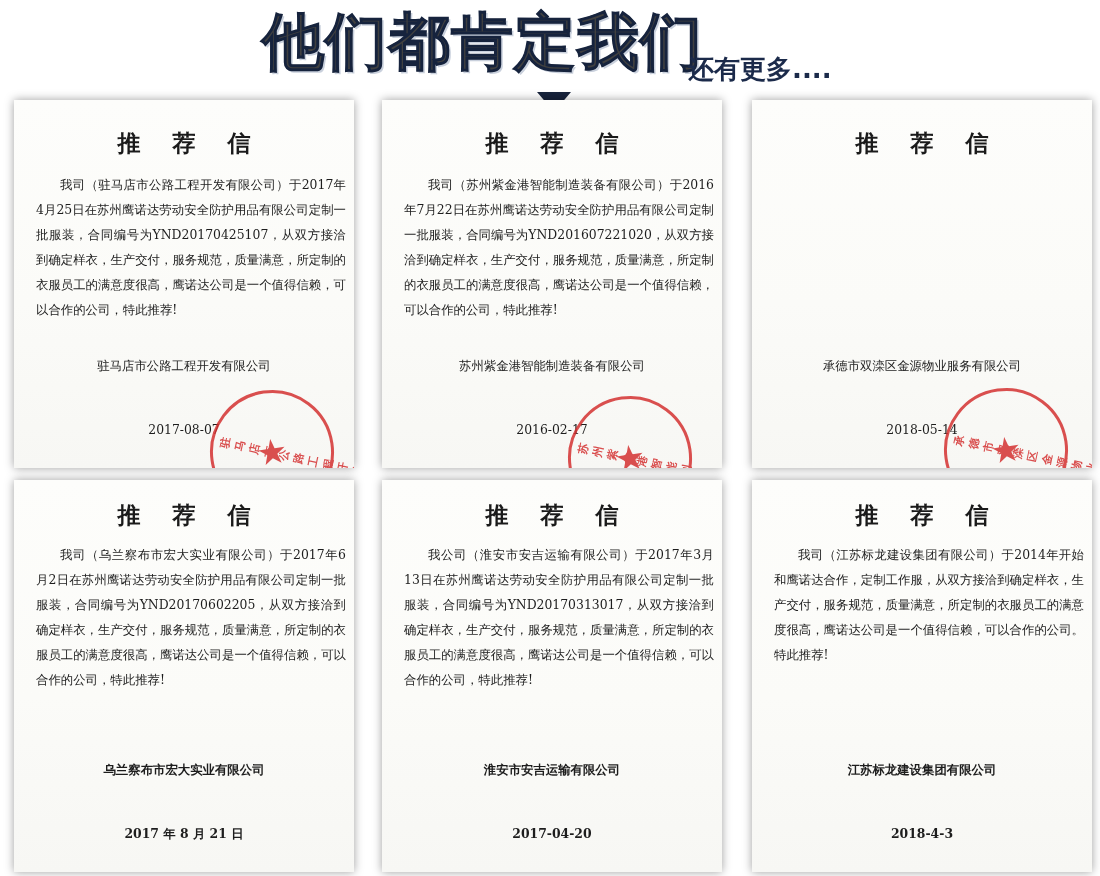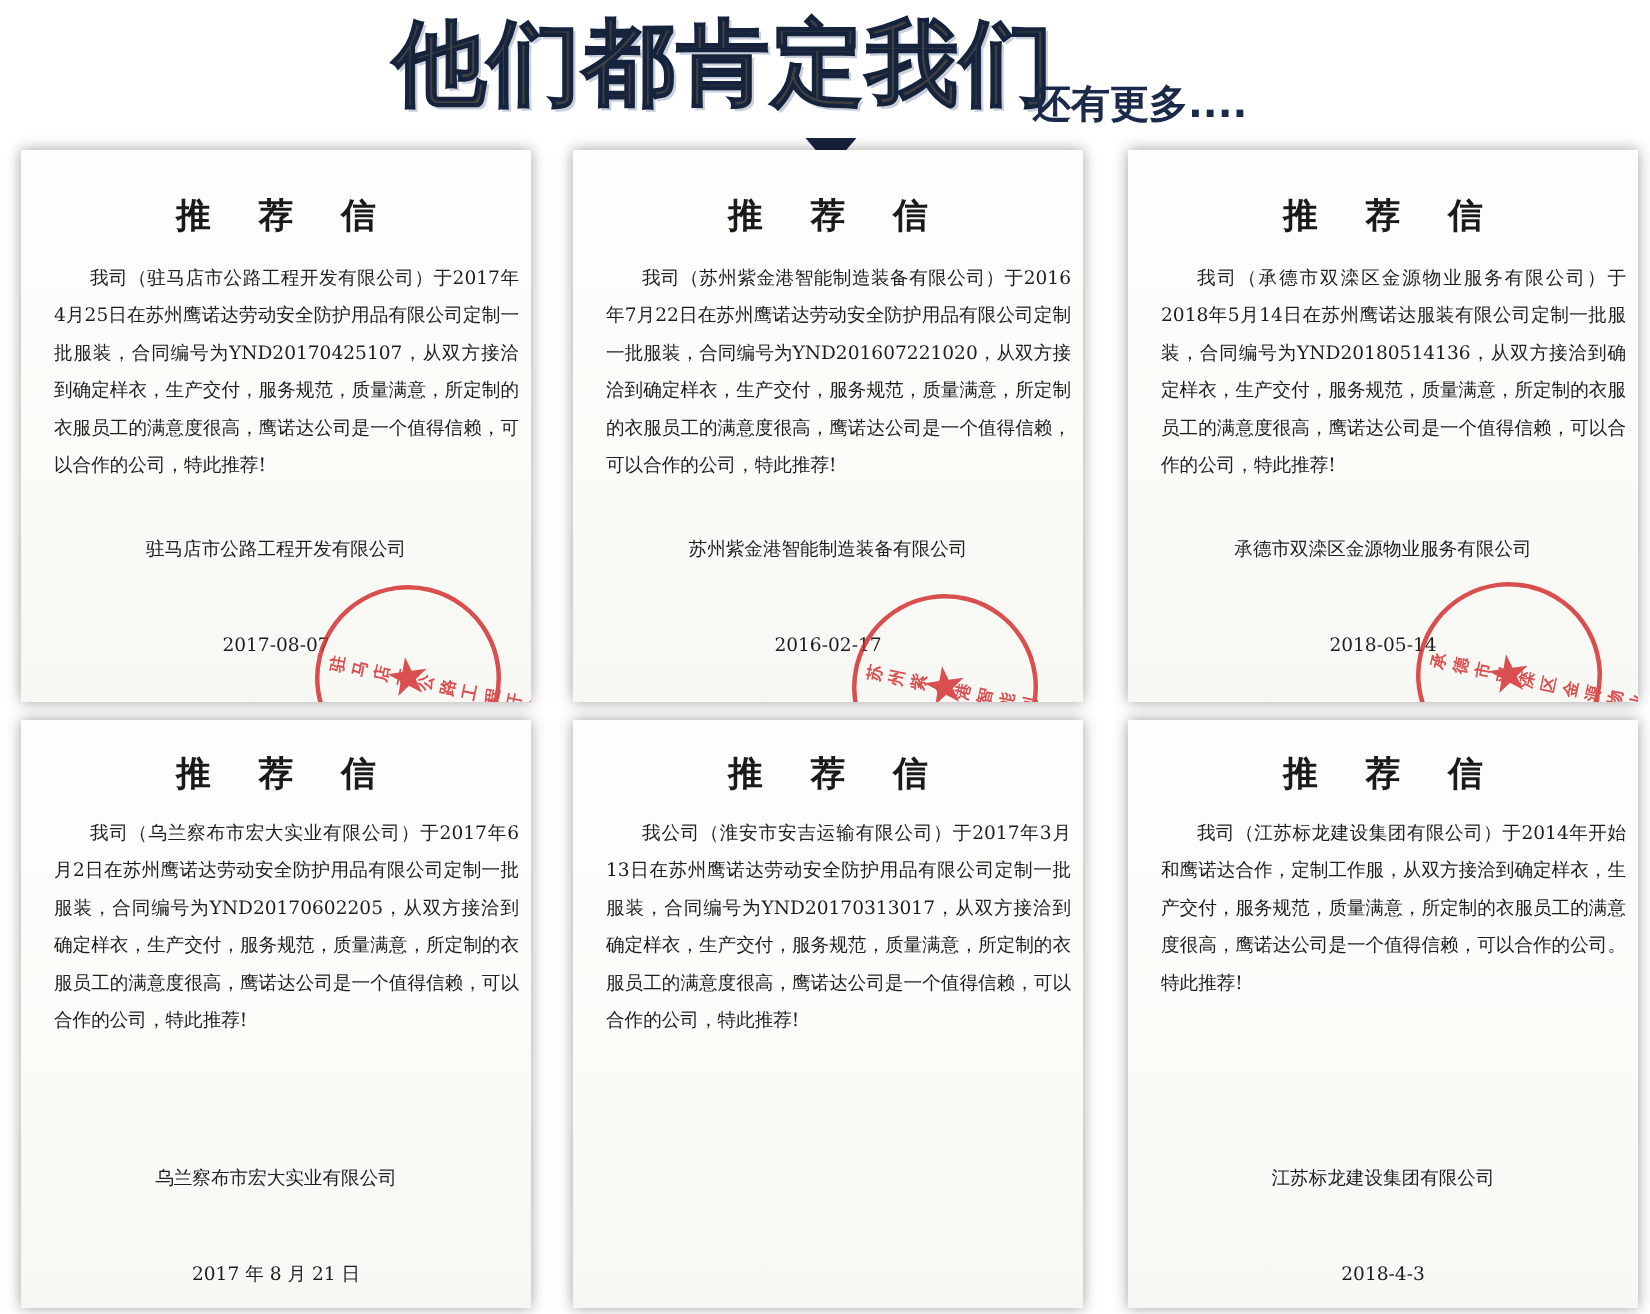--- a/index.html
+++ b/index.html
@@ -118,21 +118,21 @@
     position: absolute;
     left: 0;
     width: 100%;
     text-align: center;
     font-size: 12.4px;
     line-height: 24px;
     color: #1d1d1d;
     font-family: "DejaVu Serif", serif;
   }
   .card.r1 .sign-wrap { bottom: 26px; padding-right: 14px; }
-  .card.r2 .sign-wrap { bottom: 11px; padding-right: 14px; }
+  .card.r2 .sign-wrap { bottom: 26px; padding-right: 14px; font-weight: bold; }
 
   .sign-company { display: block; }
   .sign-date { display: block; margin-top: 40px; }
 
   
   .seal {
     position: absolute;
     width: 118px;
     height: 118px;
     border: 3px solid #d32a2a;
@@ -223,21 +223,20 @@
           </span>
       </div>
       <div class="star">★</div>
 
     </div>
   </div>
 
   <div class="card r1 c3">
     <div class="paper"></div>
     <div class="letter-title">推 荐 信</div>
-    <div class="letter-body">我司（承德市双滦区金源物业服务有限公司）于2018年5月14日在苏州鹰诺达服装有限公司定制一批服装，合同编号为YND20180514136，从双方接洽到确定样衣，生产交付，服务规范，质量满意，所定制的衣服员工的满意度很高，鹰诺达公司是一个值得信赖，可以合作的公司，特此推荐!</div>
     <div class="sign-wrap">
       <span class="sign-company">承德市双滦区金源物业服务有限公司</span>
       <span class="sign-date">2018-05-14</span>
     </div>
     <div class="seal s3">
       <div class="ring-text">
         <span style="transform:rotate(-70deg)">
             <i>承德市双滦区金源物业服务有限公司</i>
           </span>
       </div>
@@ -254,20 +253,24 @@
       <span class="sign-company">乌兰察布市宏大实业有限公司</span>
       <span class="sign-date">2017 年 8 月 21 日</span>
     </div>
 
   </div>
 
   <div class="card r2 c2">
     <div class="paper"></div>
     <div class="letter-title">推 荐 信</div>
     <div class="letter-body">我公司（淮安市安吉运输有限公司）于2017年3月13日在苏州鹰诺达劳动安全防护用品有限公司定制一批服装，合同编号为YND20170313017，从双方接洽到确定样衣，生产交付，服务规范，质量满意，所定制的衣服员工的满意度很高，鹰诺达公司是一个值得信赖，可以合作的公司，特此推荐!</div>
+    <div class="sign-wrap">
+      <span class="sign-company">淮安市安吉运输有限公司</span>
+      <span class="sign-date">2017-04-20</span>
+    </div>
 
   </div>
 
   <div class="card r2 c3">
     <div class="paper"></div>
     <div class="letter-title">推 荐 信</div>
     <div class="letter-body">我司（江苏标龙建设集团有限公司）于2014年开始和鹰诺达合作，定制工作服，从双方接洽到确定样衣，生产交付，服务规范，质量满意，所定制的衣服员工的满意度很高，鹰诺达公司是一个值得信赖，可以合作的公司。特此推荐!</div>
     <div class="sign-wrap">
       <span class="sign-company">江苏标龙建设集团有限公司</span>
       <span class="sign-date">2018-4-3</span>

